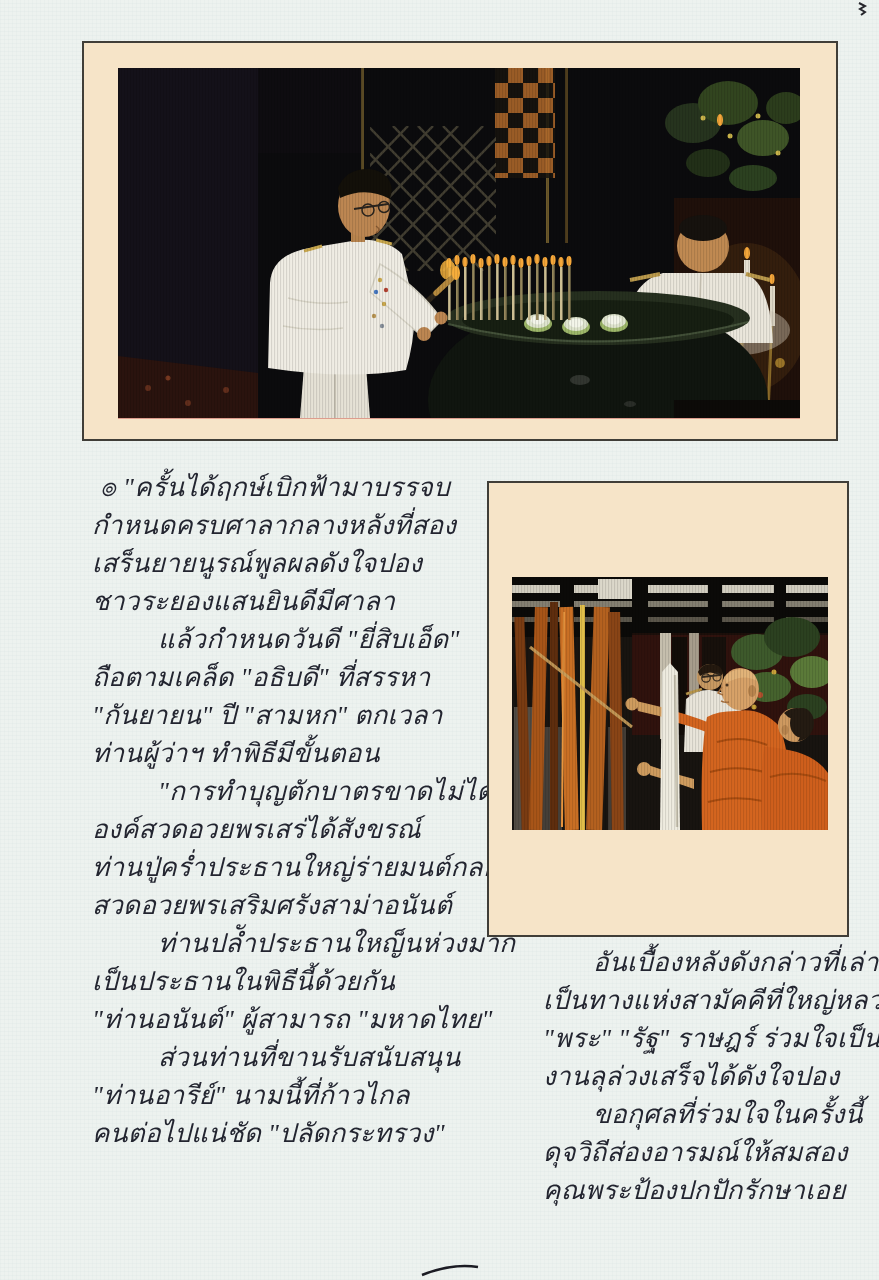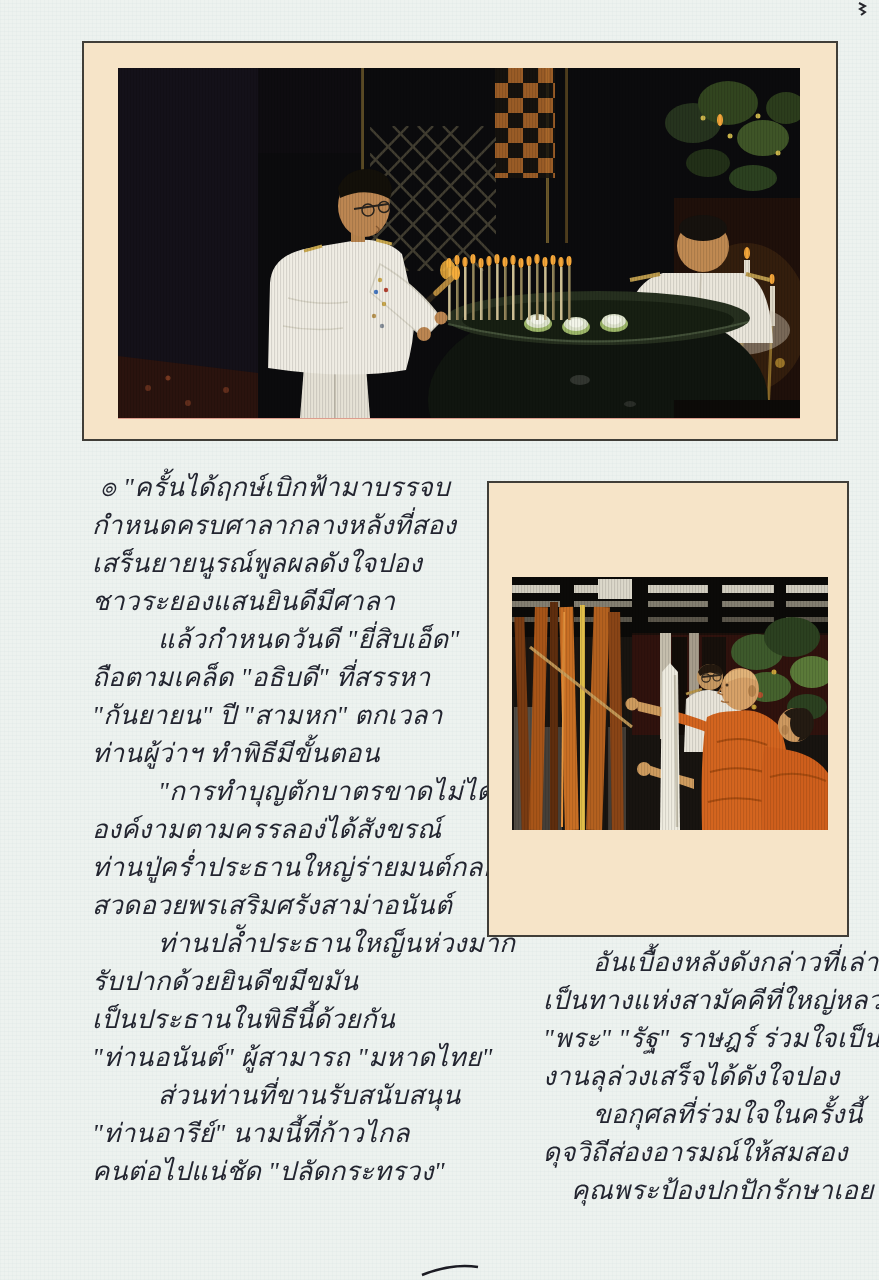--- a/index.html
+++ b/index.html
@@ -26,21 +26,21 @@
   .poem-col{position:absolute;color:#232530;font-style:italic;}
   .col-left{left:92px;top:469px;width:400px;}
   .col-right{left:543px;top:944px;width:336px;}
   .line{
     height:38px;line-height:38px;font-size:26px;white-space:nowrap;
     letter-spacing:.3px;
   }
   .indent{padding-left:66px;}
   .indent-sm{padding-left:8px;}
   .indent-r{padding-left:50px;}
-  .last-line{display:flex;align-items:baseline;margin-left:28px;}
+  .last-line{display:flex;align-items:baseline;}
   .end-mark{margin-left:32px;font-weight:bold;font-size:25px;}
   .corner-mark{position:absolute;left:856px;top:2px;}
   .bottom-mark{position:absolute;left:420px;top:1260px;}
 </style>
 </head>
 <body>
 
 <div class="page">
 
   <svg class="corner-mark" width="12" height="16">
@@ -236,25 +236,24 @@
   <div class="poem-col col-left">
     <div class="line indent-sm">๏ "ครั้นได้ฤกษ์เบิกฟ้ามาบรรจบ</div>
     <div class="line">กำหนดครบศาลากลางหลังที่สอง</div>
     <div class="line">เสร็นยายนูรณ์พูลผลดังใจปอง</div>
     <div class="line">ชาวระยองแสนยินดีมีศาลา</div>
     <div class="line indent">แล้วกำหนดวันดี "ยี่สิบเอ็ด"</div>
     <div class="line">ถือตามเคล็ด "อธิบดี" ที่สรรหา</div>
     <div class="line">"กันยายน" ปี "สามหก" ตกเวลา</div>
     <div class="line">ท่านผู้ว่าฯ ทำพิธีมีขั้นตอน</div>
     <div class="line indent">"การทำบุญตักบาตรขาดไม่ได้</div>
-    <div class="line">องค์งามตามครรลอง่ได้สังขรณ์</div>
+    <div class="line">องค์สวดอวยพรเสร่ได้สังขรณ์</div>
     <div class="line">ท่านปู่คร่ำประธานใหญ่ร่ายมนต์กลอน</div>
     <div class="line">สวดอวยพรเสริมศรังสาม่าอนันต์</div>
     <div class="line indent">ท่านปลัำประธานใหญ็นห่วงมาก</div>
-    <div class="line">รับปากด้วยยินดีขมีขมัน</div>
     <div class="line">เป็นประธานในพิธีนี้ด้วยกัน</div>
     <div class="line">"ท่านอนันต์" ผู้สามารถ "มหาดไทย"</div>
     <div class="line indent">ส่วนท่านที่ขานรับสนับสนุน</div>
     <div class="line">"ท่านอารีย์" นามนี้ที่ก้าวไกล</div>
     <div class="line">คนต่อไปแน่ชัด "ปลัดกระทรวง"</div>
   </div>
 
   <figure class="photo-frame frame-bottom" style="margin:0;">
     <svg class="photo photo-bottom" viewBox="0 0 316 253" preserveAspectRatio="none" role="img" aria-label="Elderly monk and a younger monk in orange robes raising tall orange ceremonial poles beside a large white candle, an official in white uniform with glasses behind them, temple windows and greenery in the background">
       <defs>

